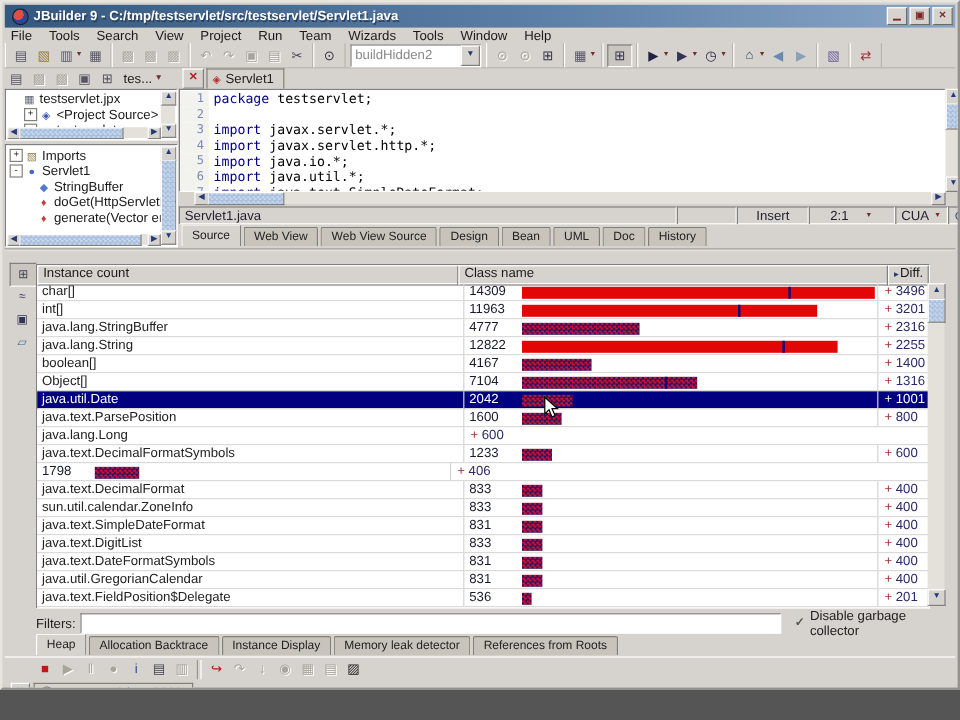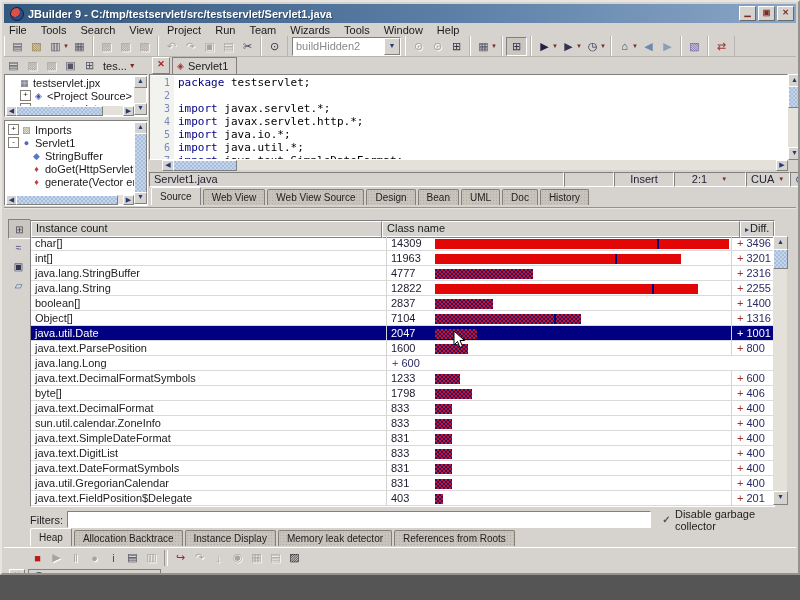--- a/index.html
+++ b/index.html
@@ -58,21 +58,21 @@
   .file-tab{height:16px;background:#d6d3ce;border:1px solid #848078;border-bottom:none;
     display:flex;align-items:center;padding:0 8px 0 4px;gap:4px;font-size:11px;}
   #editor{left:147px;top:72px;width:639px;height:86px;background:#fff;
     border:1px solid;border-color:#808080 #fff #fff #808080;overflow:hidden;}
   .code-line{display:flex;height:13px;line-height:13px;font-family:"DejaVu Sans Mono",monospace;font-size:11px;}
   .gutter{width:20px;flex:0 0 20px;text-align:right;padding-right:4px;color:#7a8ab8;
     background:#f2f2ee;font-size:10px;}
   .code-text{padding-left:4px;white-space:pre;color:#000;}
   .kw{font-weight:normal;color:#000080;}
   
-  #statusline{left:147px;top:170px;right:2px;height:14px;display:flex;align-items:center;}
+  #statusline{left:147px;top:170px;right:2px;height:14px;display:flex;}
   .status-cell{border:1px solid;border-color:#808080 #fff #fff #808080;height:13px;
     line-height:12px;padding:0 4px;color:#223;display:flex;align-items:center;}
   
   .tabrow{display:flex;align-items:flex-end;}
   .vtab{height:15px;line-height:15px;padding:0 8px;font-size:10px;color:#222;
     border:1px solid #848078;border-bottom:none;background:#c8c4bc;
     background-image:radial-gradient(#b2aea6 22%,transparent 23%);background-size:3px 3px;
     margin-right:2px;border-radius:2px 2px 0 0;}
   .vtab.active{background:#d6d3ce;background-image:none;height:17px;line-height:17px;
     border-color:#fff #808080 transparent #fff;}
@@ -434,42 +434,42 @@
               <span class="track">
                 <span class="bar solid" style="width: 263px;"></span>
                 <span class="tick" style="left: 219px;"></span>
               </span>
             </div>
             <div class="c-diff"><span class="plus">+ </span><span class="dval">2255</span></div>
           </div>
           <div class="trow">
             <div class="c-name">boolean[]</div>
             <div class="c-count">
-              <span class="c-num">2837</span>
+              <span class="c-num">4167</span>
               <span class="track">
                 <span class="bar dither" style="width: 58px;"></span>
               </span>
             </div>
             <div class="c-diff"><span class="plus">+ </span><span class="dval">1400</span></div>
           </div>
           <div class="trow">
             <div class="c-name">Object[]</div>
             <div class="c-count">
               <span class="c-num">7104</span>
               <span class="track">
                 <span class="bar dither" style="width: 146px;"></span>
                 <span class="tick" style="left: 121px;"></span>
               </span>
             </div>
             <div class="c-diff"><span class="plus">+ </span><span class="dval">1316</span></div>
           </div>
           <div class="trow sel">
             <div class="c-name">java.util.Date</div>
             <div class="c-count">
-              <span class="c-num">2047</span>
+              <span class="c-num">2042</span>
               <span class="track">
                 <span class="bar dither" style="width: 42px;"></span>
               </span>
             </div>
             <div class="c-diff"><span class="plus">+ </span><span class="dval">1001</span></div>
           </div>
           <div class="trow">
             <div class="c-name">java.text.ParsePosition</div>
             <div class="c-count">
               <span class="c-num">1600</span>
@@ -487,21 +487,20 @@
             <div class="c-name">java.text.DecimalFormatSymbols</div>
             <div class="c-count">
               <span class="c-num">1233</span>
               <span class="track">
                 <span class="bar dither" style="width: 25px;"></span>
               </span>
             </div>
             <div class="c-diff"><span class="plus">+ </span><span class="dval">600</span></div>
           </div>
           <div class="trow">
-            <div class="c-name">byte[]</div>
             <div class="c-count">
               <span class="c-num">1798</span>
               <span class="track">
                 <span class="bar dither" style="width: 37px;"></span>
               </span>
             </div>
             <div class="c-diff"><span class="plus">+ </span><span class="dval">406</span></div>
           </div>
           <div class="trow">
             <div class="c-name">java.text.DecimalFormat</div>
@@ -559,21 +558,21 @@
               <span class="c-num">831</span>
               <span class="track">
                 <span class="bar dither" style="width: 17px;"></span>
               </span>
             </div>
             <div class="c-diff"><span class="plus">+ </span><span class="dval">400</span></div>
           </div>
           <div class="trow">
             <div class="c-name">java.text.FieldPosition$Delegate</div>
             <div class="c-count">
-              <span class="c-num">403</span>
+              <span class="c-num">536</span>
               <span class="track">
                 <span class="bar dither" style="width: 8px;"></span>
               </span>
             </div>
             <div class="c-diff"><span class="plus">+ </span><span class="dval">201</span></div>
           </div>
         </div>
     </div>
 
     <div class="abs sb" style="left:769px;top:27px;width:14px;height:269px;">

